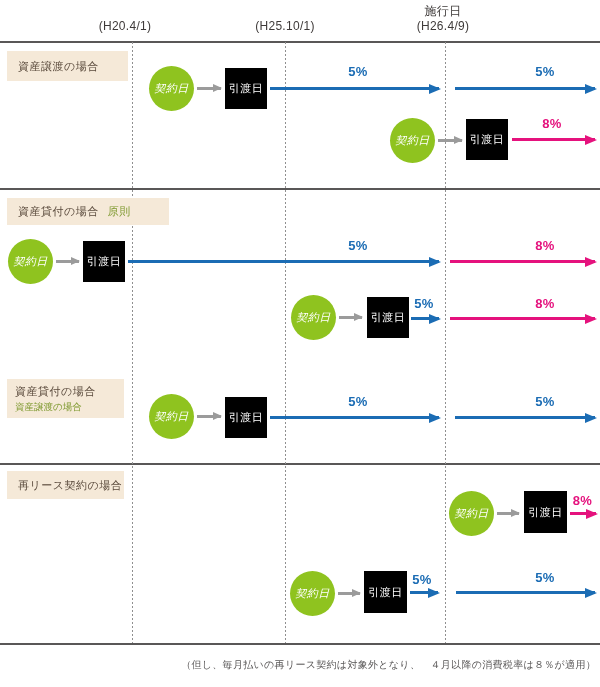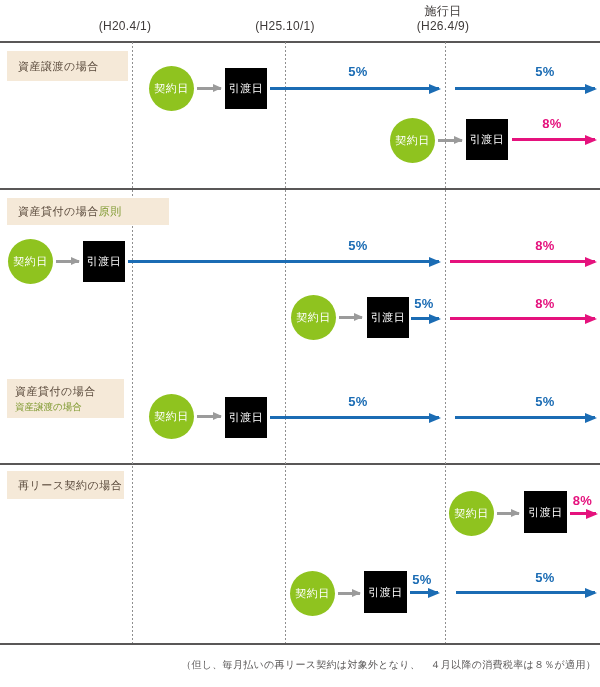--- a/index.html
+++ b/index.html
@@ -7,26 +7,26 @@
   body { font-family:"Liberation Sans","DejaVu Sans",sans-serif; color:#3e3a39; }
   .canvas { position:relative; width:600px; height:687px; background:#ffffff; overflow:hidden; }
 
   .date-label { position:absolute; width:130px; text-align:center; font-size:12px; color:#3e3a39; letter-spacing:0.3px; }
   .hline { position:absolute; left:0; width:600px; height:1.5px; background:#595757; }
   .vdash { position:absolute; top:42px; height:601px; width:1px;
            background:repeating-linear-gradient(to bottom,#8f8f8f 0 2px,transparent 2px 4px); }
 
   .label-box { position:absolute; background:#f5e9d8; color:#5a4a3c; font-size:11px;
                display:flex; align-items:center; padding-left:11px; letter-spacing:0.5px; }
-  .label-box .sub { color:#7e992f; }
+  .label-box .sub { color:#7e992f; margin-left:9px; }
   .label-box.twoline { flex-direction:column; align-items:flex-start; justify-content:center; padding-left:8px; }
   .label-box.twoline .sub2 { color:#7e992f; font-size:9.5px; margin-top:2px; margin-left:0; letter-spacing:0; }
 
   .circle { position:absolute; width:45px; height:45px; border-radius:50%; background:#8fc31f; color:#fff;
-            font-size:11px; display:flex; align-items:center; justify-content:center; letter-spacing:0.5px; }
+            font-size:11px; display:flex; align-items:center; justify-content:center; letter-spacing:0.5px;font-style:italic; }
   .square { position:absolute; width:42px; height:41px; background:#000000; color:#fff;
             font-size:11px; display:flex; align-items:center; justify-content:center; letter-spacing:0.5px; }
 
   .arrow { position:absolute; height:3px; }
   .arrow::after { content:""; position:absolute; right:-2px; top:50%; transform:translateY(-50%);
                   width:0; height:0; border-left:12px solid; border-top:5.5px solid transparent; border-bottom:5.5px solid transparent; }
   .arrow.blue { background:#1b6cb4; } .arrow.blue::after { border-left-color:#1b6cb4; }
   .arrow.magenta { background:#e5127d; } .arrow.magenta::after { border-left-color:#e5127d; }
 
   .connector { position:absolute; height:2.5px; background:#9b9b9b; }

